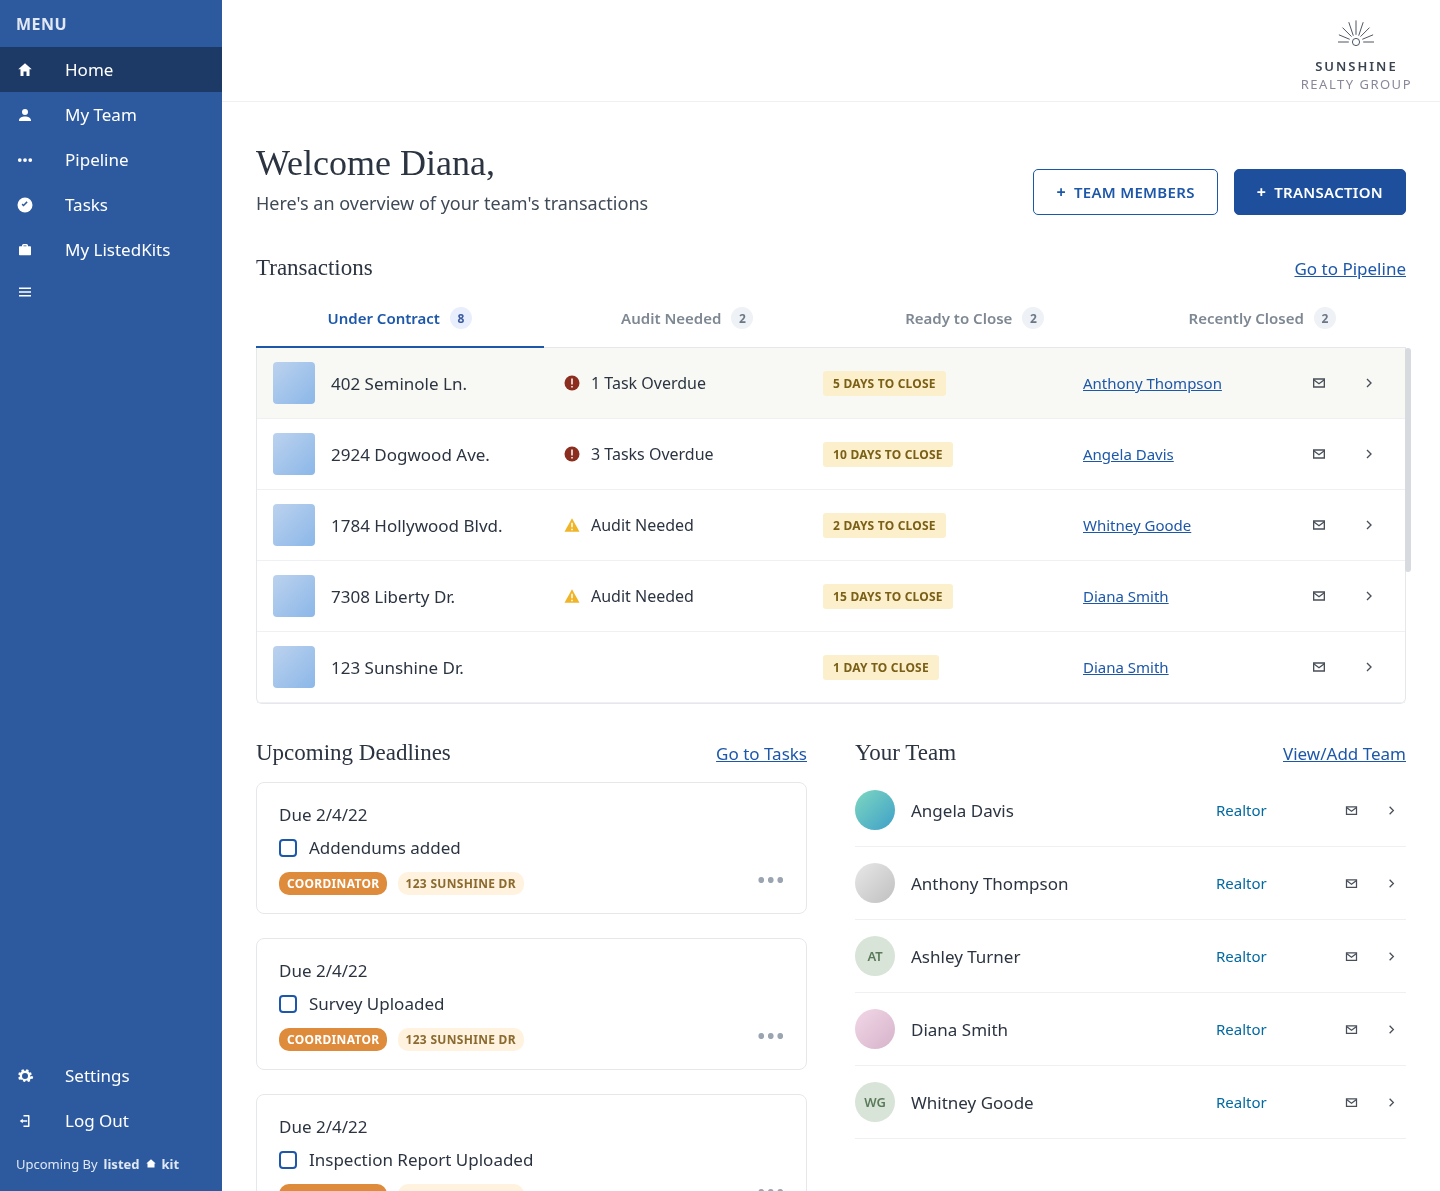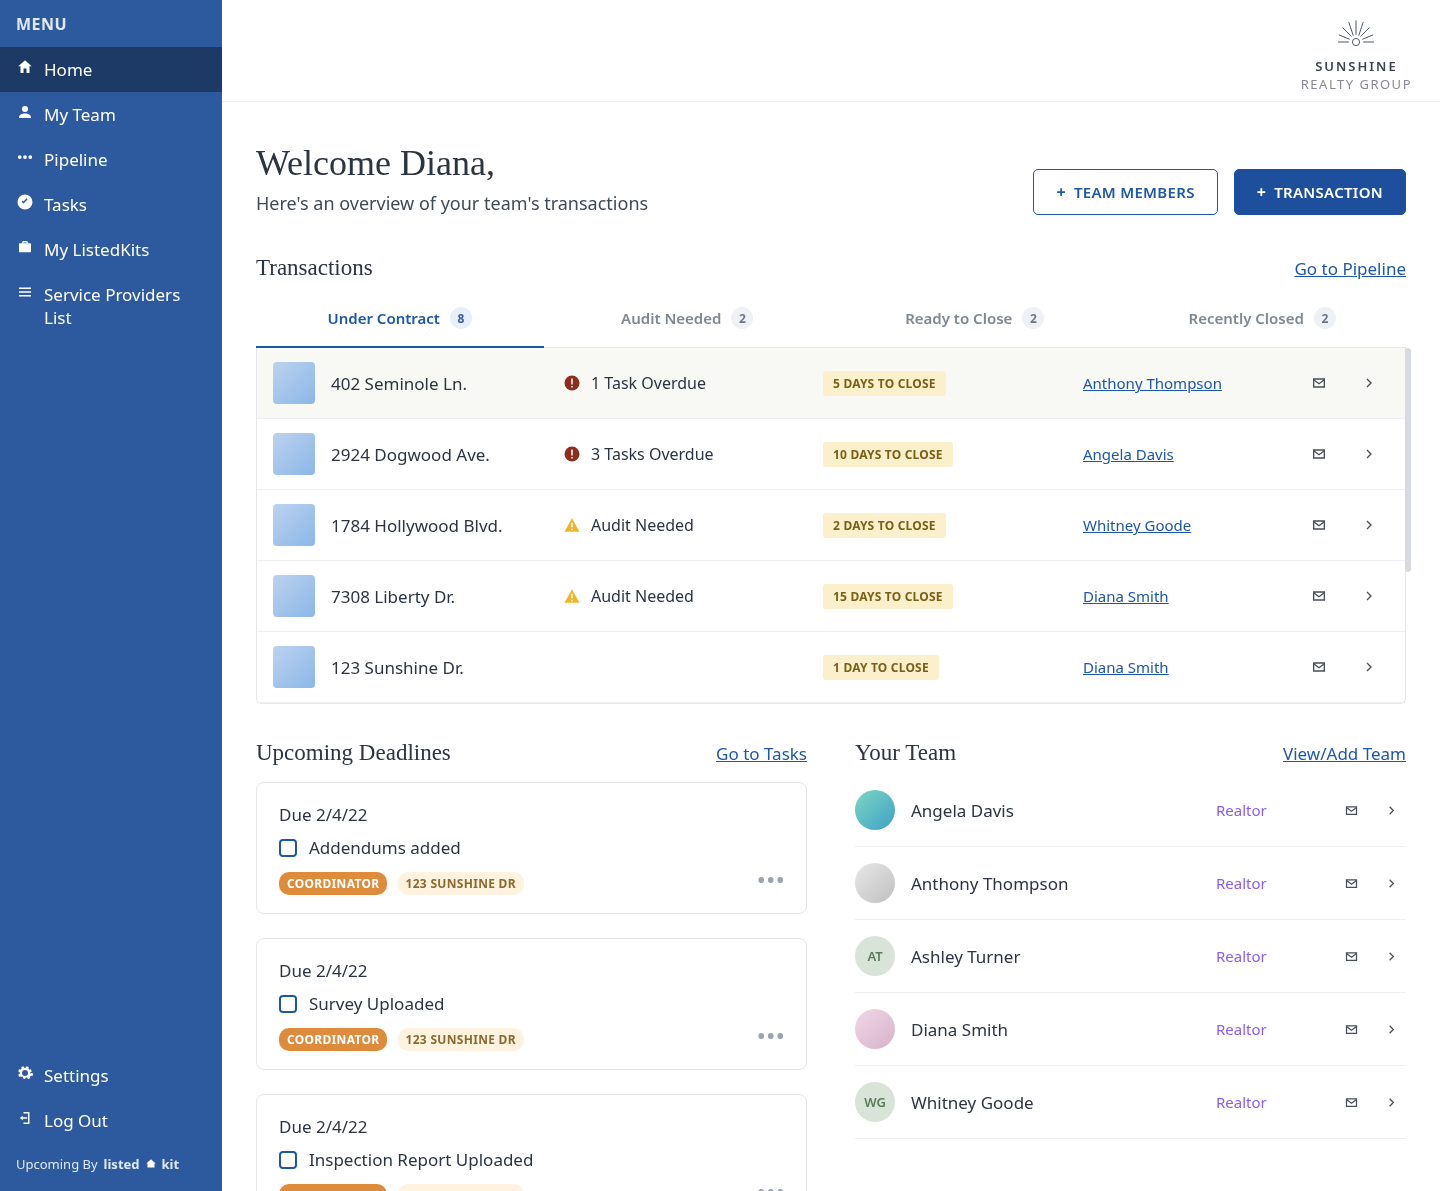--- a/index.html
+++ b/index.html
@@ -21,21 +21,21 @@
     --tab-badge-text: #3b5ca0;
   }
   * { box-sizing: border-box; }
   html, body { margin:0; padding:0; font-family: "Segoe UI", system-ui, -apple-system, sans-serif; color:var(--text); font-size:16px; }
   body { display:flex; width:1440px; height:1191px; background:#fff; overflow:hidden; }
 
   
   .sidebar { width:222px; flex:0 0 222px; background:var(--sidebar-bg); color:#fff; display:flex; flex-direction:column; }
   .menu-label { font-size:16px; font-weight:700; letter-spacing:.5px; padding:13px 16px 12px; color:#e0e8f5; }
   .nav { list-style:none; margin:0; padding:0; }
-  .nav li { display:flex; align-items:flex-start; gap:10px; padding:11px 16px; font-size:17px; cursor:pointer; }
+  .nav li { display:flex; align-items:center; gap:31px; padding:11px 16px; font-size:17px; cursor:pointer; }
   .nav li.active { background:var(--sidebar-active); }
   .nav .icon { width:18px; height:18px; display:inline-flex; align-items:center; justify-content:center; }
   .nav .icon svg { width:18px; height:18px; fill:#fff; }
   .spacer { flex:1; }
   .powered { font-size:13px; padding:12px 16px 18px; color:#e0e8f5; display:flex; align-items:center; gap:6px; }
   .powered-logo { font-weight:700; display:inline-flex; align-items:center; gap:4px; }
   .powered-logo .house { width:14px; height:14px; }
 
   
   .main { flex:1; display:flex; flex-direction:column; overflow:hidden; }
@@ -94,21 +94,21 @@
   .pill-coord { background:var(--pill-orange); color:#fff; margin-right:6px; }
   .pill-addr { background:var(--pill-cream); color:var(--pill-cream-text); }
   .card-more { position:absolute; right:20px; bottom:20px; color:#9aa5b1; font-size:20px; font-weight:700; letter-spacing:2px; cursor:pointer; }
 
   .team-row { display:grid; grid-template-columns: 56px 1fr 110px 50px 30px; align-items:center; padding:16px 0; border-bottom:1px solid #eef0f3; }
   .avatar { width:40px; height:40px; border-radius:50%; background:#d8e4d8; display:flex; align-items:center; justify-content:center; font-size:13px; font-weight:600; color:#5a7a5a; overflow:hidden; }
   .avatar.img { background:linear-gradient(135deg,#7ed7c1,#3ea0c8); }
   .avatar.img2 { background:linear-gradient(135deg,#e8e8e8,#c0c0c0); }
   .avatar.img3 { background:linear-gradient(135deg,#f2d7e8,#d6b3c9); }
   .team-name { font-size:17px; }
-  .team-role { font-size:15px; color:#8b5cf6; }
+  .team-role { font-size:15px; color:#0369a1; }
   .team-row .mail-icon svg, .team-row .chevron-icon svg { width:15px; height:15px; }
 
 </style>
 </head>
 <body>
 
 <svg width="0" height="0" style="position:absolute">
   <defs>
     <symbol id="i-home" viewBox="0 0 24 24">
         <path d="M12 3l9 8h-3v9h-4v-6H10v6H6v-9H3z"></path>
@@ -199,21 +199,20 @@
           </svg>
         </span>
         <span>My ListedKits</span>
       </li>
       <li class="">
         <span class="icon">
           <svg>
             <use href="#i-list"></use>
           </svg>
         </span>
-        <span>Service Providers List</span>
       </li>
     </ul>
   <div class="spacer"></div>
   <ul class="nav" id="nav-bottom">
       <li class="">
         <span class="icon">
           <svg>
             <use href="#i-gear"></use>
           </svg>
         </span>

